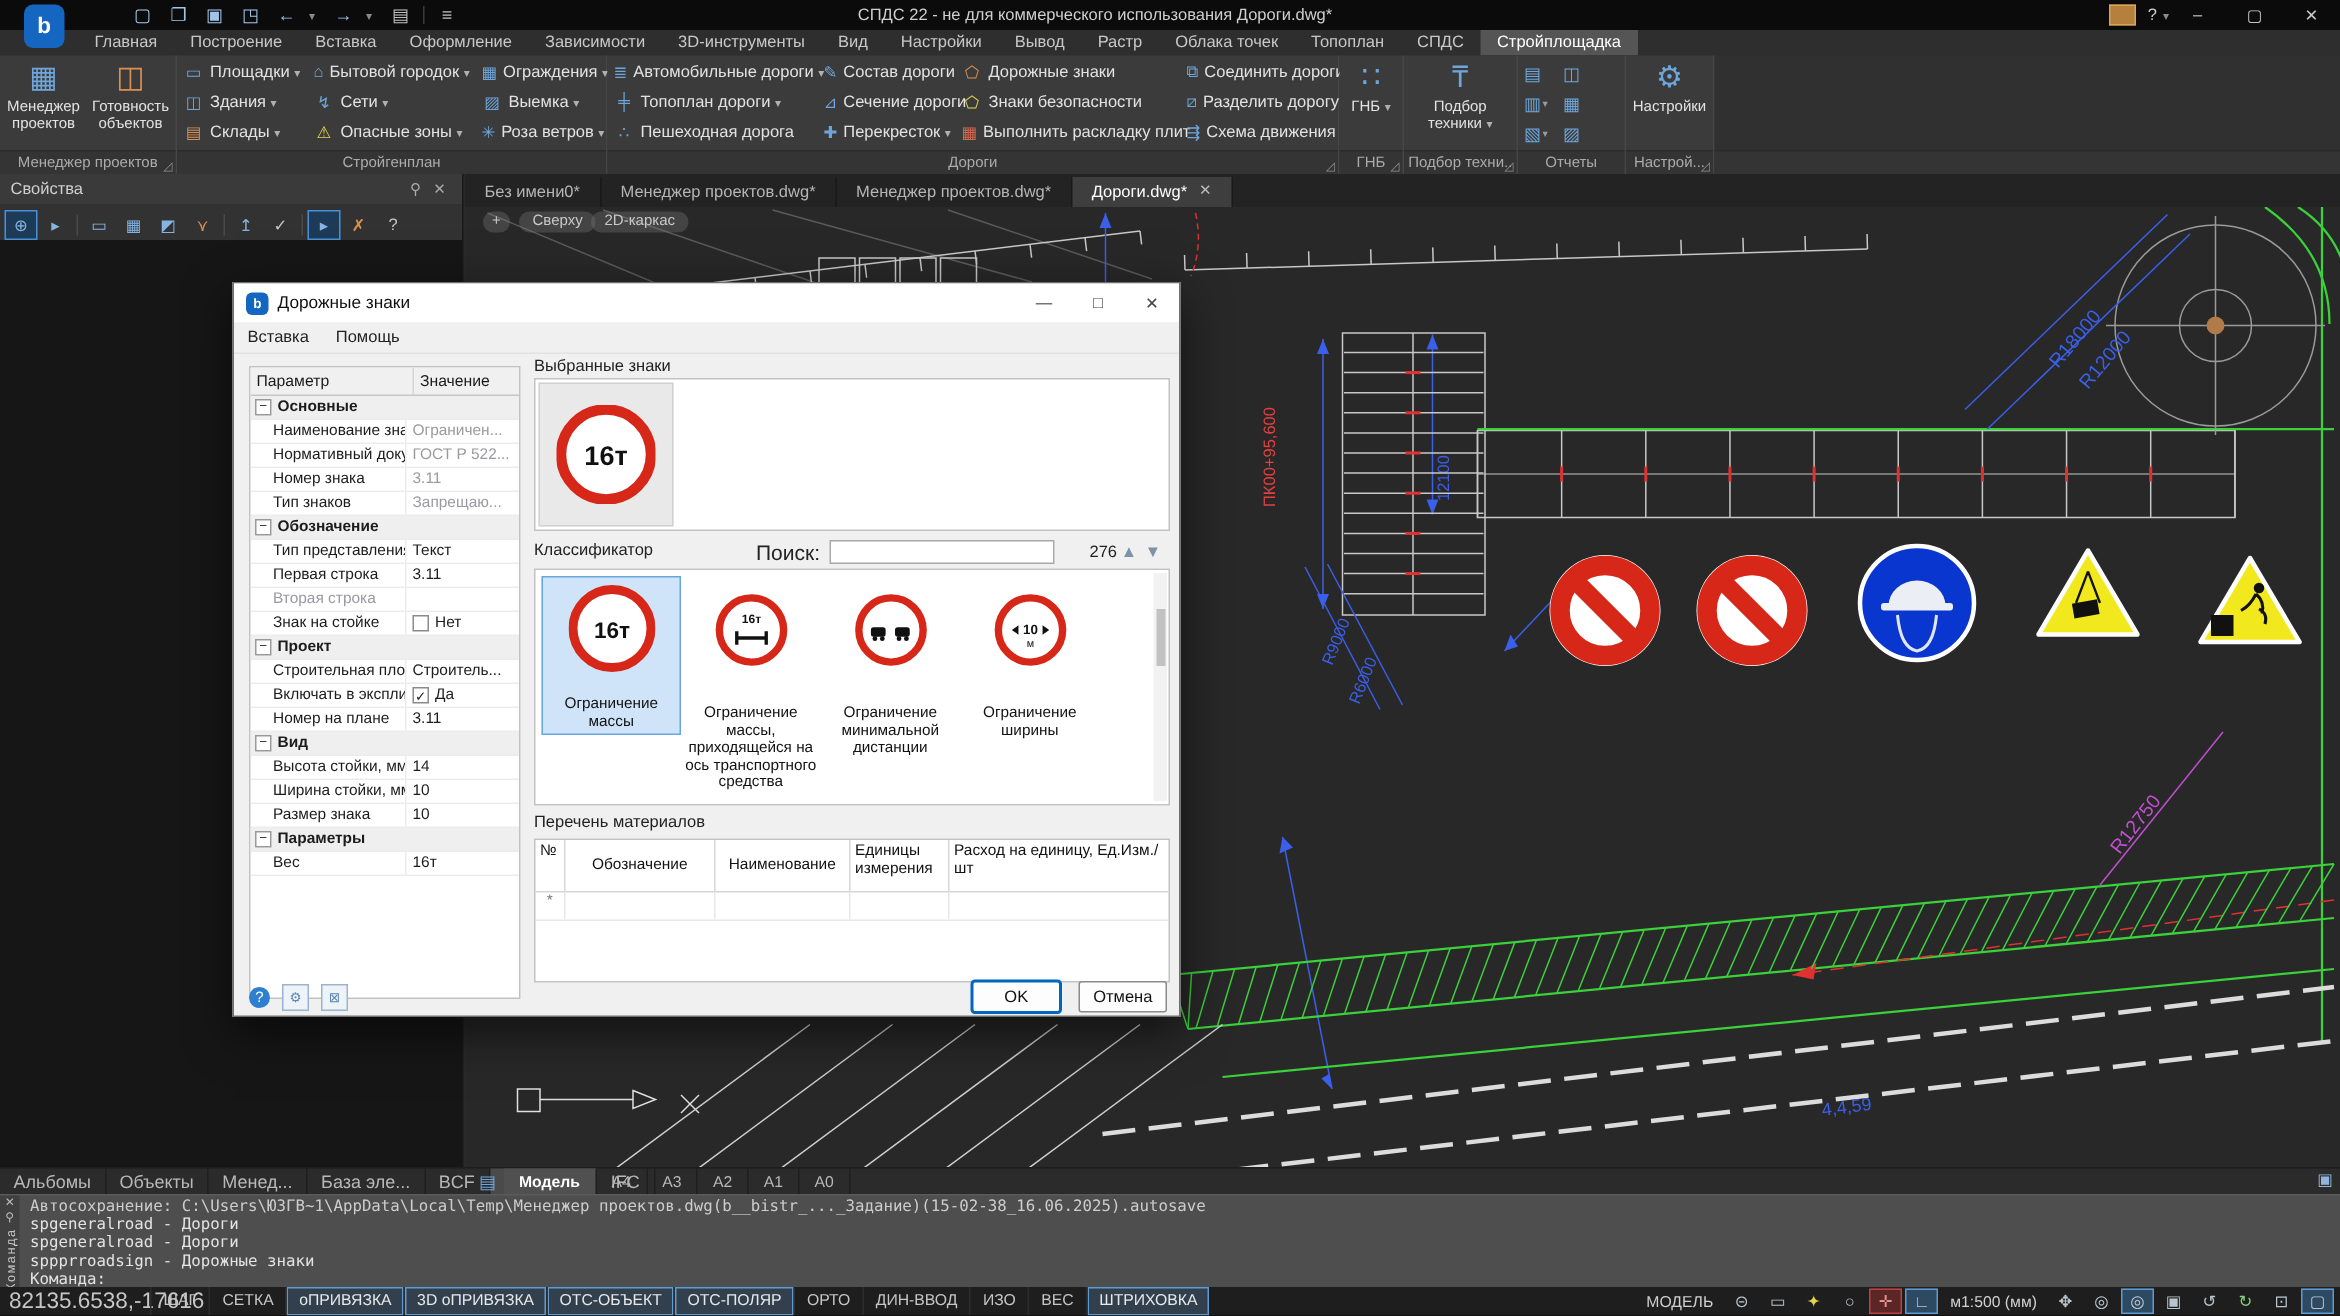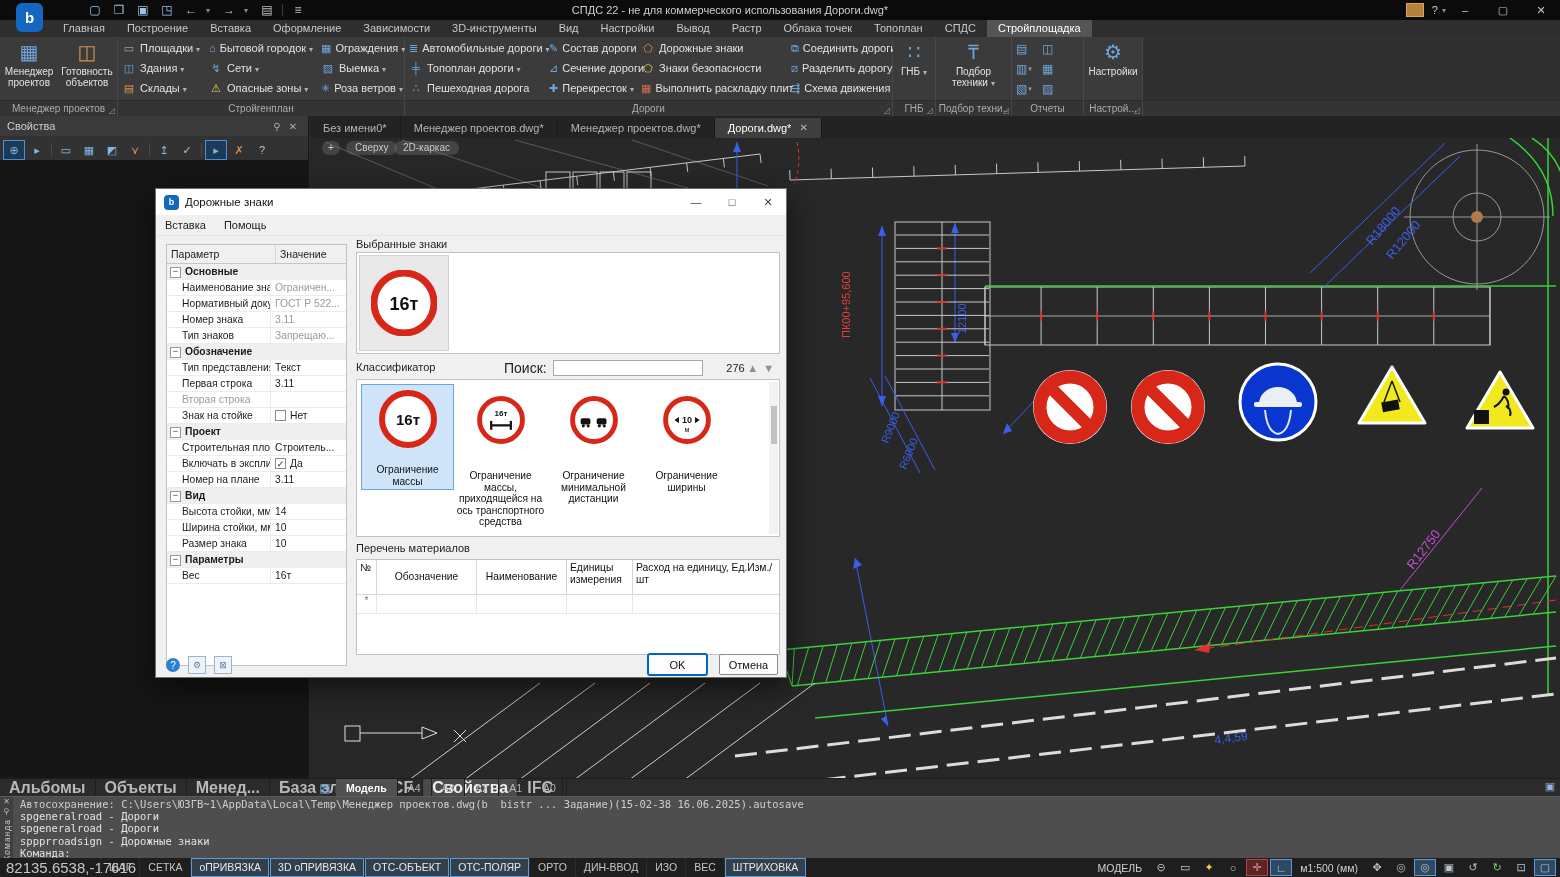--- a/index.html
+++ b/index.html
@@ -59,21 +59,21 @@
   .dtab.active{background:#3e3e3e;color:#fff;display:flex;align-items:center;gap:8px;}
   .dtab .x{color:#bbb;font-size:10px;}
   
   .canvas{position:absolute;left:310px;top:138px;width:1250px;height:640px;background:#282828;overflow:hidden;}
   .pill{position:absolute;top:3px;height:14px;line-height:14px;border-radius:8px;background:rgba(120,120,120,.35);
         color:#c9c9c9;font-size:10px;padding:0 9px;}
   .pill.small{padding:0 6px;}
   
   .bstrip{position:absolute;left:0;top:778px;width:1560px;height:18px;background:#2b2b2b;border-top:1px solid #1d1d1d;box-sizing:border-box;}
   .btabs{position:absolute;left:0;top:0;height:18px;display:flex;}
-  .btab{height:18px;line-height:18px;padding:0 9px;color:#b8b8b8;font-size:16px;border-right:1px solid #1f1f1f;white-space:nowrap;font-weight:bold;}
+  .btab{height:18px;line-height:18px;padding:0 9px;color:#b8b8b8;font-size:12px;border-right:1px solid #1f1f1f;white-space:nowrap;}
   .btab.active{background:#4a4a4a;color:#eee;}
   .laybar{position:absolute;left:314px;top:0;height:18px;display:flex;align-items:center;}
   .layic{width:22px;text-align:center;color:#6ea6dc;font-size:12px;}
   .ltab{height:18px;line-height:18px;padding:0 10px;color:#b8b8b8;font-size:10.5px;border-right:1px solid #1f1f1f;}
   .ltab.active{background:#505050;color:#fff;font-weight:bold;}
   .corner{position:absolute;right:2px;top:1px;width:16px;height:16px;color:#8fb6da;font-size:11px;text-align:center;}
   
   .cmd{position:absolute;left:0;top:796px;width:1560px;height:62px;background:#4e4e4e;box-sizing:border-box;border-top:1px solid #5a5a5a;}
   .cmdstrip{position:absolute;left:0;top:0;width:13px;height:62px;background:#404040;display:flex;flex-direction:column;align-items:center;color:#bbb;}
   .cmdstrip .si{font-size:8px;line-height:10px;}

